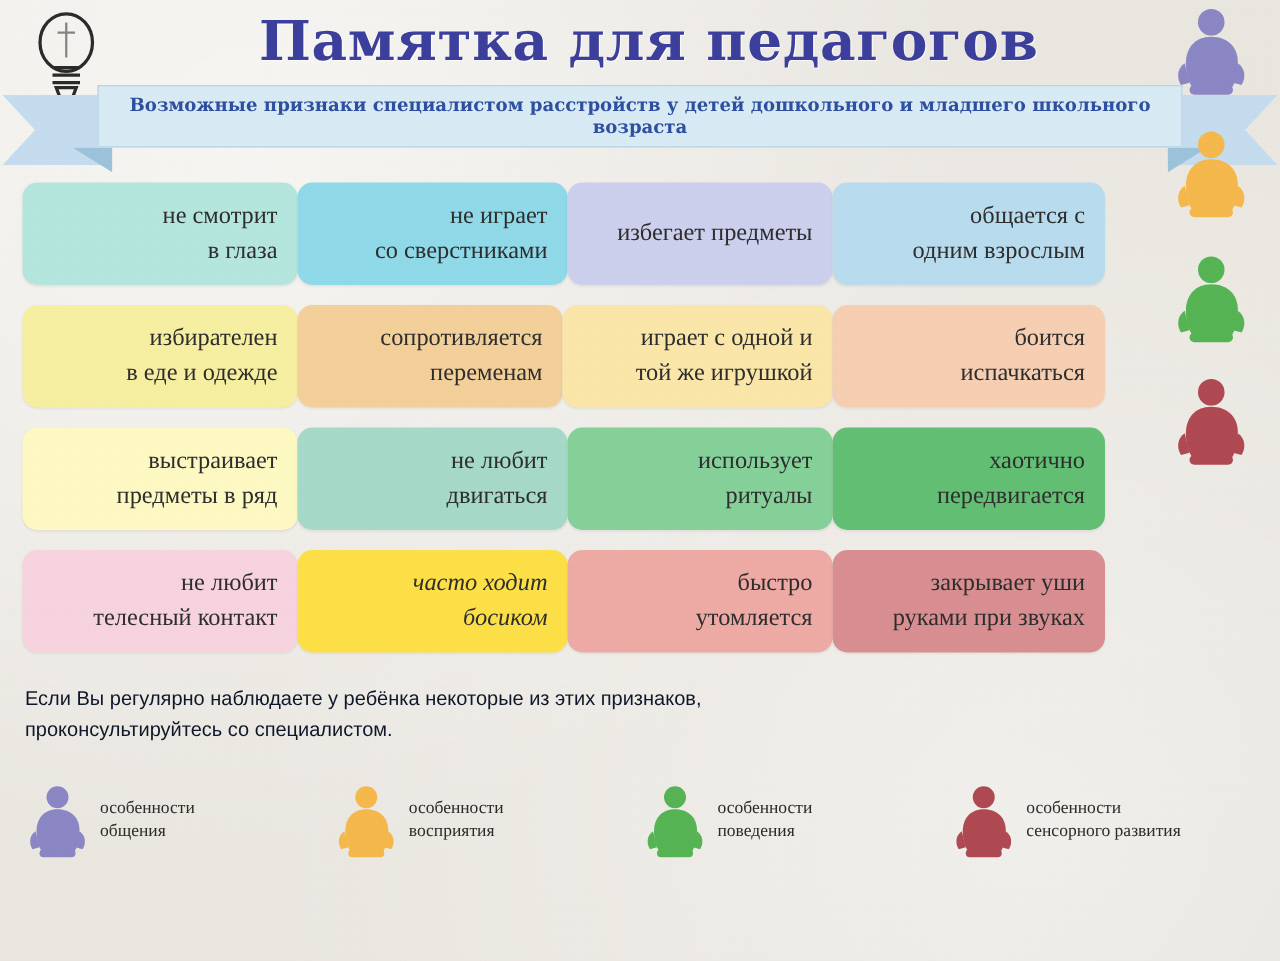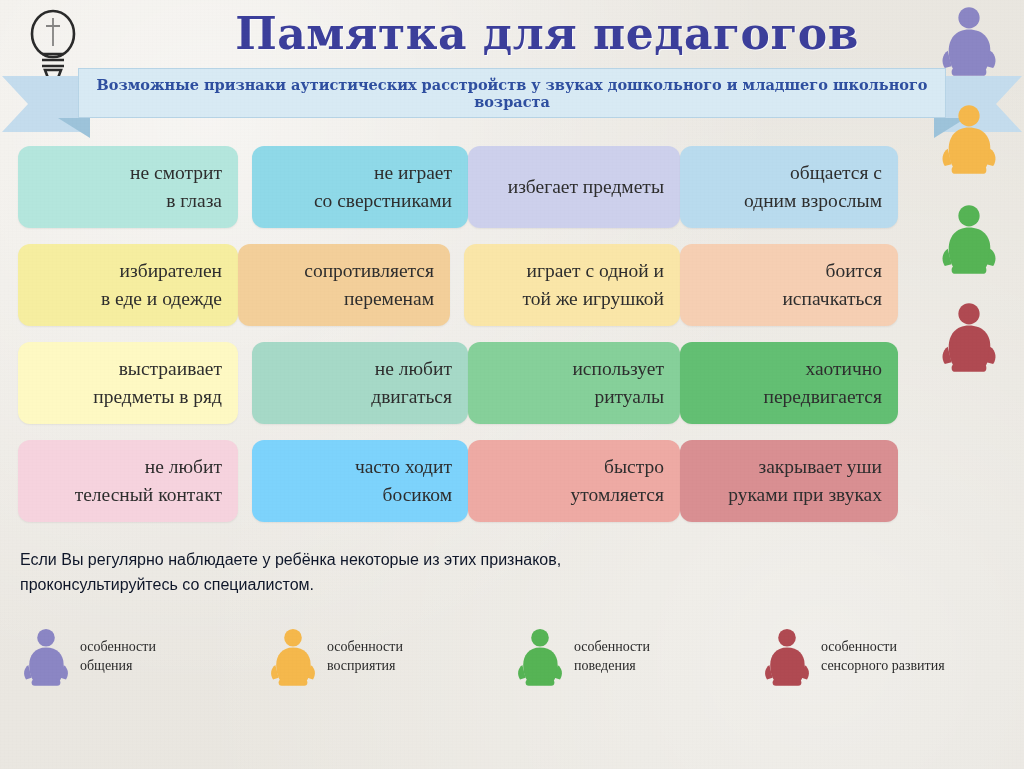--- a/index.html
+++ b/index.html
@@ -35,21 +35,21 @@
   
   .bulb {
     position: absolute;
     left: 20px;
     top: 6px;
     width: 66px;
     height: 78px;
   }
   .title {
     position: absolute;
-    left: 132px;
+    left: 104px;
     top: 8px;
     width: 830px;
     text-align: center;
     font-family: "DejaVu Serif", serif;
     font-weight: 700;
     font-size: 44px;
     letter-spacing: 0.5px;
     color: #3c3f9b;
     text-shadow: 1px 1px 0 rgba(255,255,255,0.7);
   }
@@ -127,21 +127,21 @@
     box-sizing: border-box;
     font-size: 19.5px;
     line-height: 1.42;
     color: #2e2e2e;
     display: flex;
     flex-direction: column;
     justify-content: center;
     box-shadow: 0 1px 2px rgba(0,0,0,0.06);
   }
   .c1 { width: 220px; }
-  .c2 { width: 216px; margin-left: 14px; }
+  .c2 { width: 216px; }
   .c3 { width: 212px; }
   .c4 { width: 218px; }
 
   
   .figcol {
     position: absolute;
     left: 940px;
     width: 74px;
     text-align: center;
   }
@@ -195,21 +195,21 @@
 </div>
 
 <div class="title">Памятка для педагогов</div>
 
 <div class="ribbon-wrap">
   <div class="ribbon-tail-l"></div>
   <div class="ribbon-tail-r"></div>
   <div class="ribbon-fold-l"></div>
   <div class="ribbon-fold-r"></div>
   <div class="ribbon-main"></div>
-  <div class="ribbon-text">Возможные признаки аутистических расстройств у звуках дошкольного и младшего школьного возраста</div>
+  <div class="ribbon-text">Возможные признаки специалистом расстройств у детей дошкольного и младшего школьного возраста</div>
 </div>
 
 <div class="grid">
   <div class="row">
     <div class="card c1" style="background: rgb(180, 230, 221);">не смотрит<br>в глаза</div>
     <div class="card c2" style="background: rgb(143, 217, 232);">не играет<br>со сверстниками</div>
     <div class="card c3" style="background: rgb(205, 208, 236);">избегает предметы</div>
     <div class="card c4" style="background: rgb(185, 219, 238);">общается с<br>одним взрослым</div>
   </div>
   <div class="row">
@@ -219,21 +219,21 @@
     <div class="card c4" style="background: rgb(246, 207, 179);">боится<br>испачкаться</div>
   </div>
   <div class="row">
     <div class="card c1" style="background: #fef9c3;">выстраивает<br>предметы в ряд</div>
     <div class="card c2" style="background: rgb(166, 217, 199);">не любит<br>двигаться</div>
     <div class="card c3" style="background: rgb(134, 208, 154);">использует<br>ритуалы</div>
     <div class="card c4" style="background: rgb(99, 191, 115);">хаотично<br>передвигается</div>
   </div>
   <div class="row">
     <div class="card c1" style="background: rgb(246, 211, 222);">не любит<br>телесный контакт</div>
-    <div class="card c2" style="background: #7dd3fc;">часто ходит<br>босиком</div>
+    <div class="card c2" style="background: #fde047; font-style: italic;">часто ходит<br>босиком</div>
     <div class="card c3" style="background: rgb(238, 170, 164);">быстро<br>утомляется</div>
     <div class="card c4" style="background: rgb(217, 143, 146);">закрывает уши<br>руками при звуках</div>
   </div>
 </div>
 
 <div class="figcol" id="figcol">
     <div style="position: absolute; top: 4px; left: 0px;">
       <svg class="figsvg" viewBox="0 0 60 76" width="58" height="74">
         <circle cx="30" cy="14" r="11" fill="#8b86c4"></circle>
         <path d="M30 26 C16 26 9 36 9 48 C9 58 12 66 16 70 L46 70 C50 64 52 56 52 47 C52 35 44 26 30 26 Z" fill="#8b86c4"></path>

